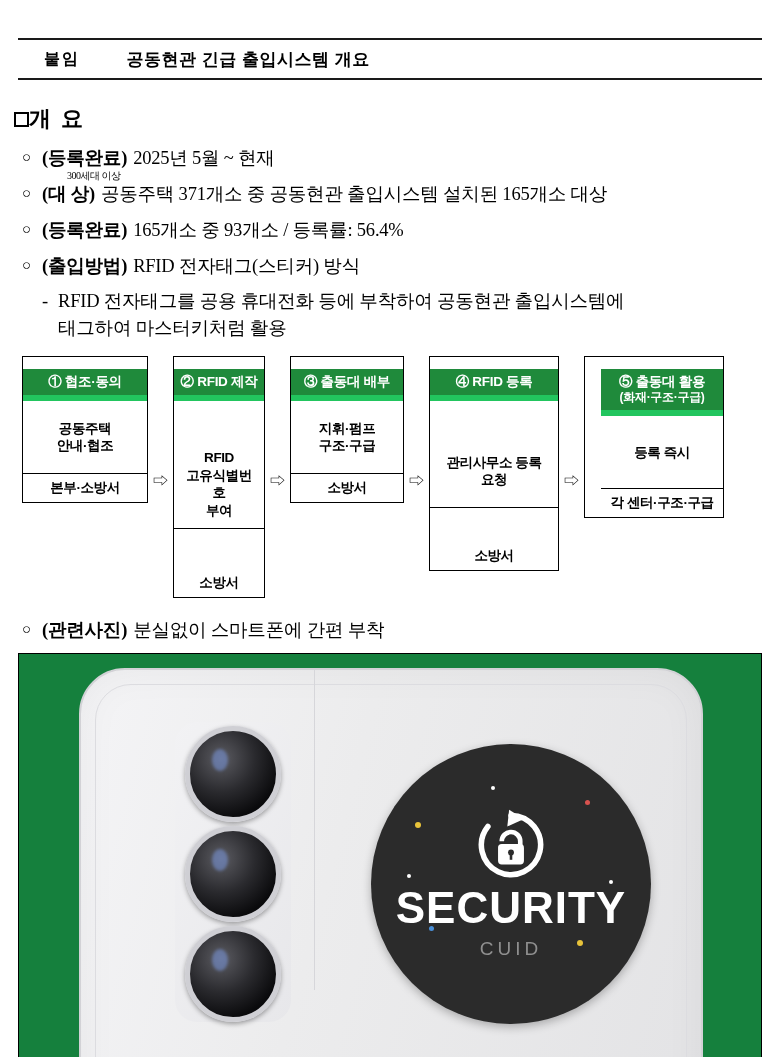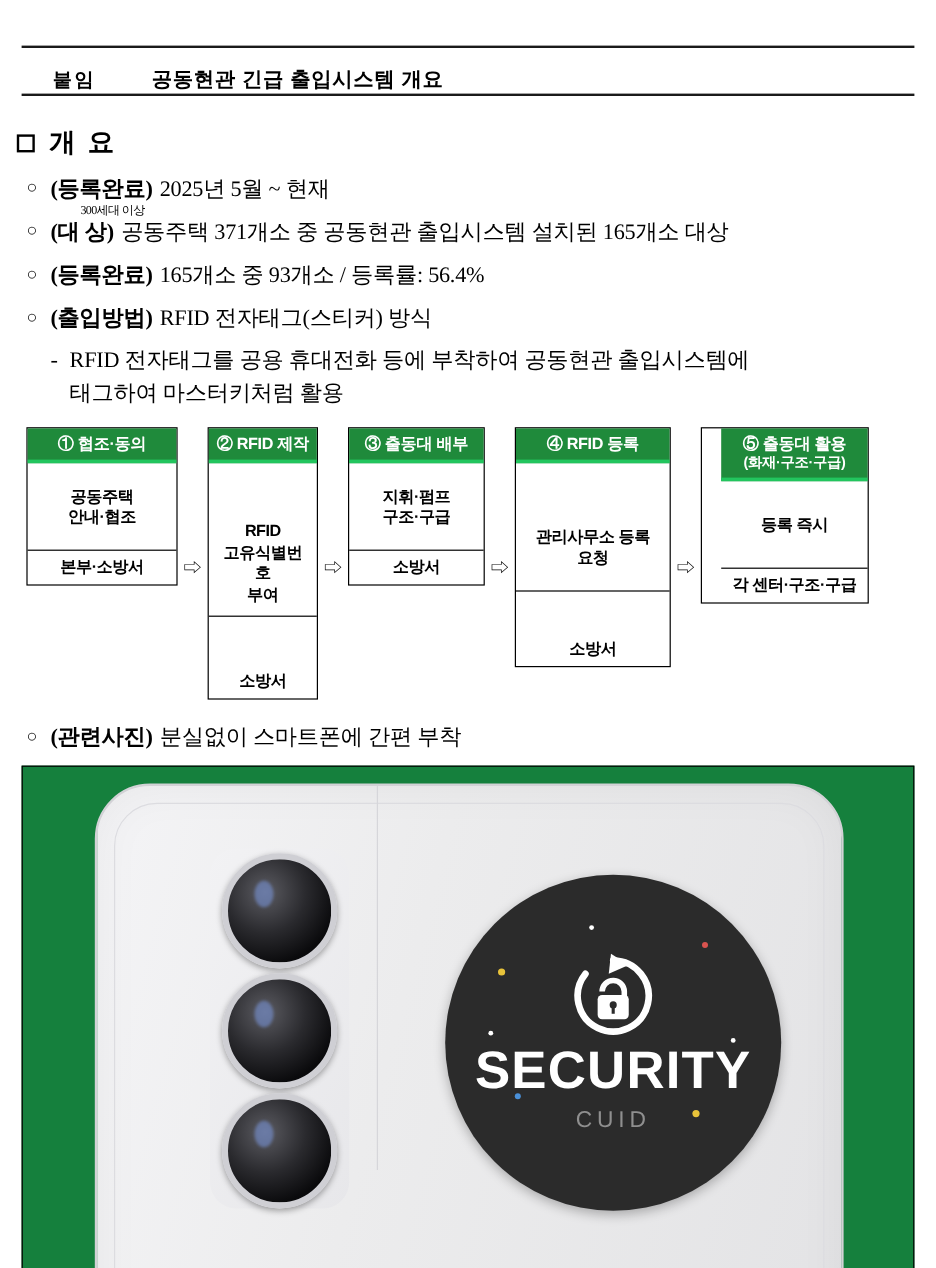--- a/index.html
+++ b/index.html
@@ -13,21 +13,21 @@
     font-family: "Liberation Serif", serif;
     color: #000000;
     position: relative;
     overflow: hidden;
   }
 
   
   .header {
     margin: 38px 18px 0 18px;
     display: flex;
-    align-items: flex-end;
+    align-items: center;
     border-top: 2.5px solid #1a1a1a;
     border-bottom: 2.5px solid #1a1a1a;
     height: 38px;
   }
   .header-tag {
     width: 88px;
     display: flex;
     align-items: center;
     justify-content: center;
     font-family: "Liberation Sans", sans-serif;
@@ -52,21 +52,20 @@
 
   
   .section-heading {
     margin: 24px 0 0 14px;
     font-family: "Liberation Sans", sans-serif;
     font-weight: bold;
     font-size: 22px;
     letter-spacing: 2px;
     display: flex;
     align-items: center;
-    gap: 12px;
   }
   .square-bullet {
     display: inline-block;
     width: 15px;
     height: 15px;
     border: 2px solid #000;
     box-sizing: border-box;
   }
 
   
@@ -139,21 +138,22 @@
   .flow-head {
     background: #1f8a3b;
     color: #ffffff;
     font-family: "Liberation Sans", sans-serif;
     font-weight: bold;
     font-size: 13.5px;
     text-align: center;
     padding: 5px 6px;
     line-height: 1.25;
     letter-spacing: -0.3px;
-    border-bottom: 3px solid #22c55e;
+    border-bottom: 6px solid #22c55e;
+    margin-top: 12px;
   }
   .flow-head .sub {
     display: block;
     font-size: 12px;
   }
   .flow-body {
     font-family: "Liberation Sans", sans-serif;
     font-weight: bold;
     font-size: 13.5px;
     text-align: center;

